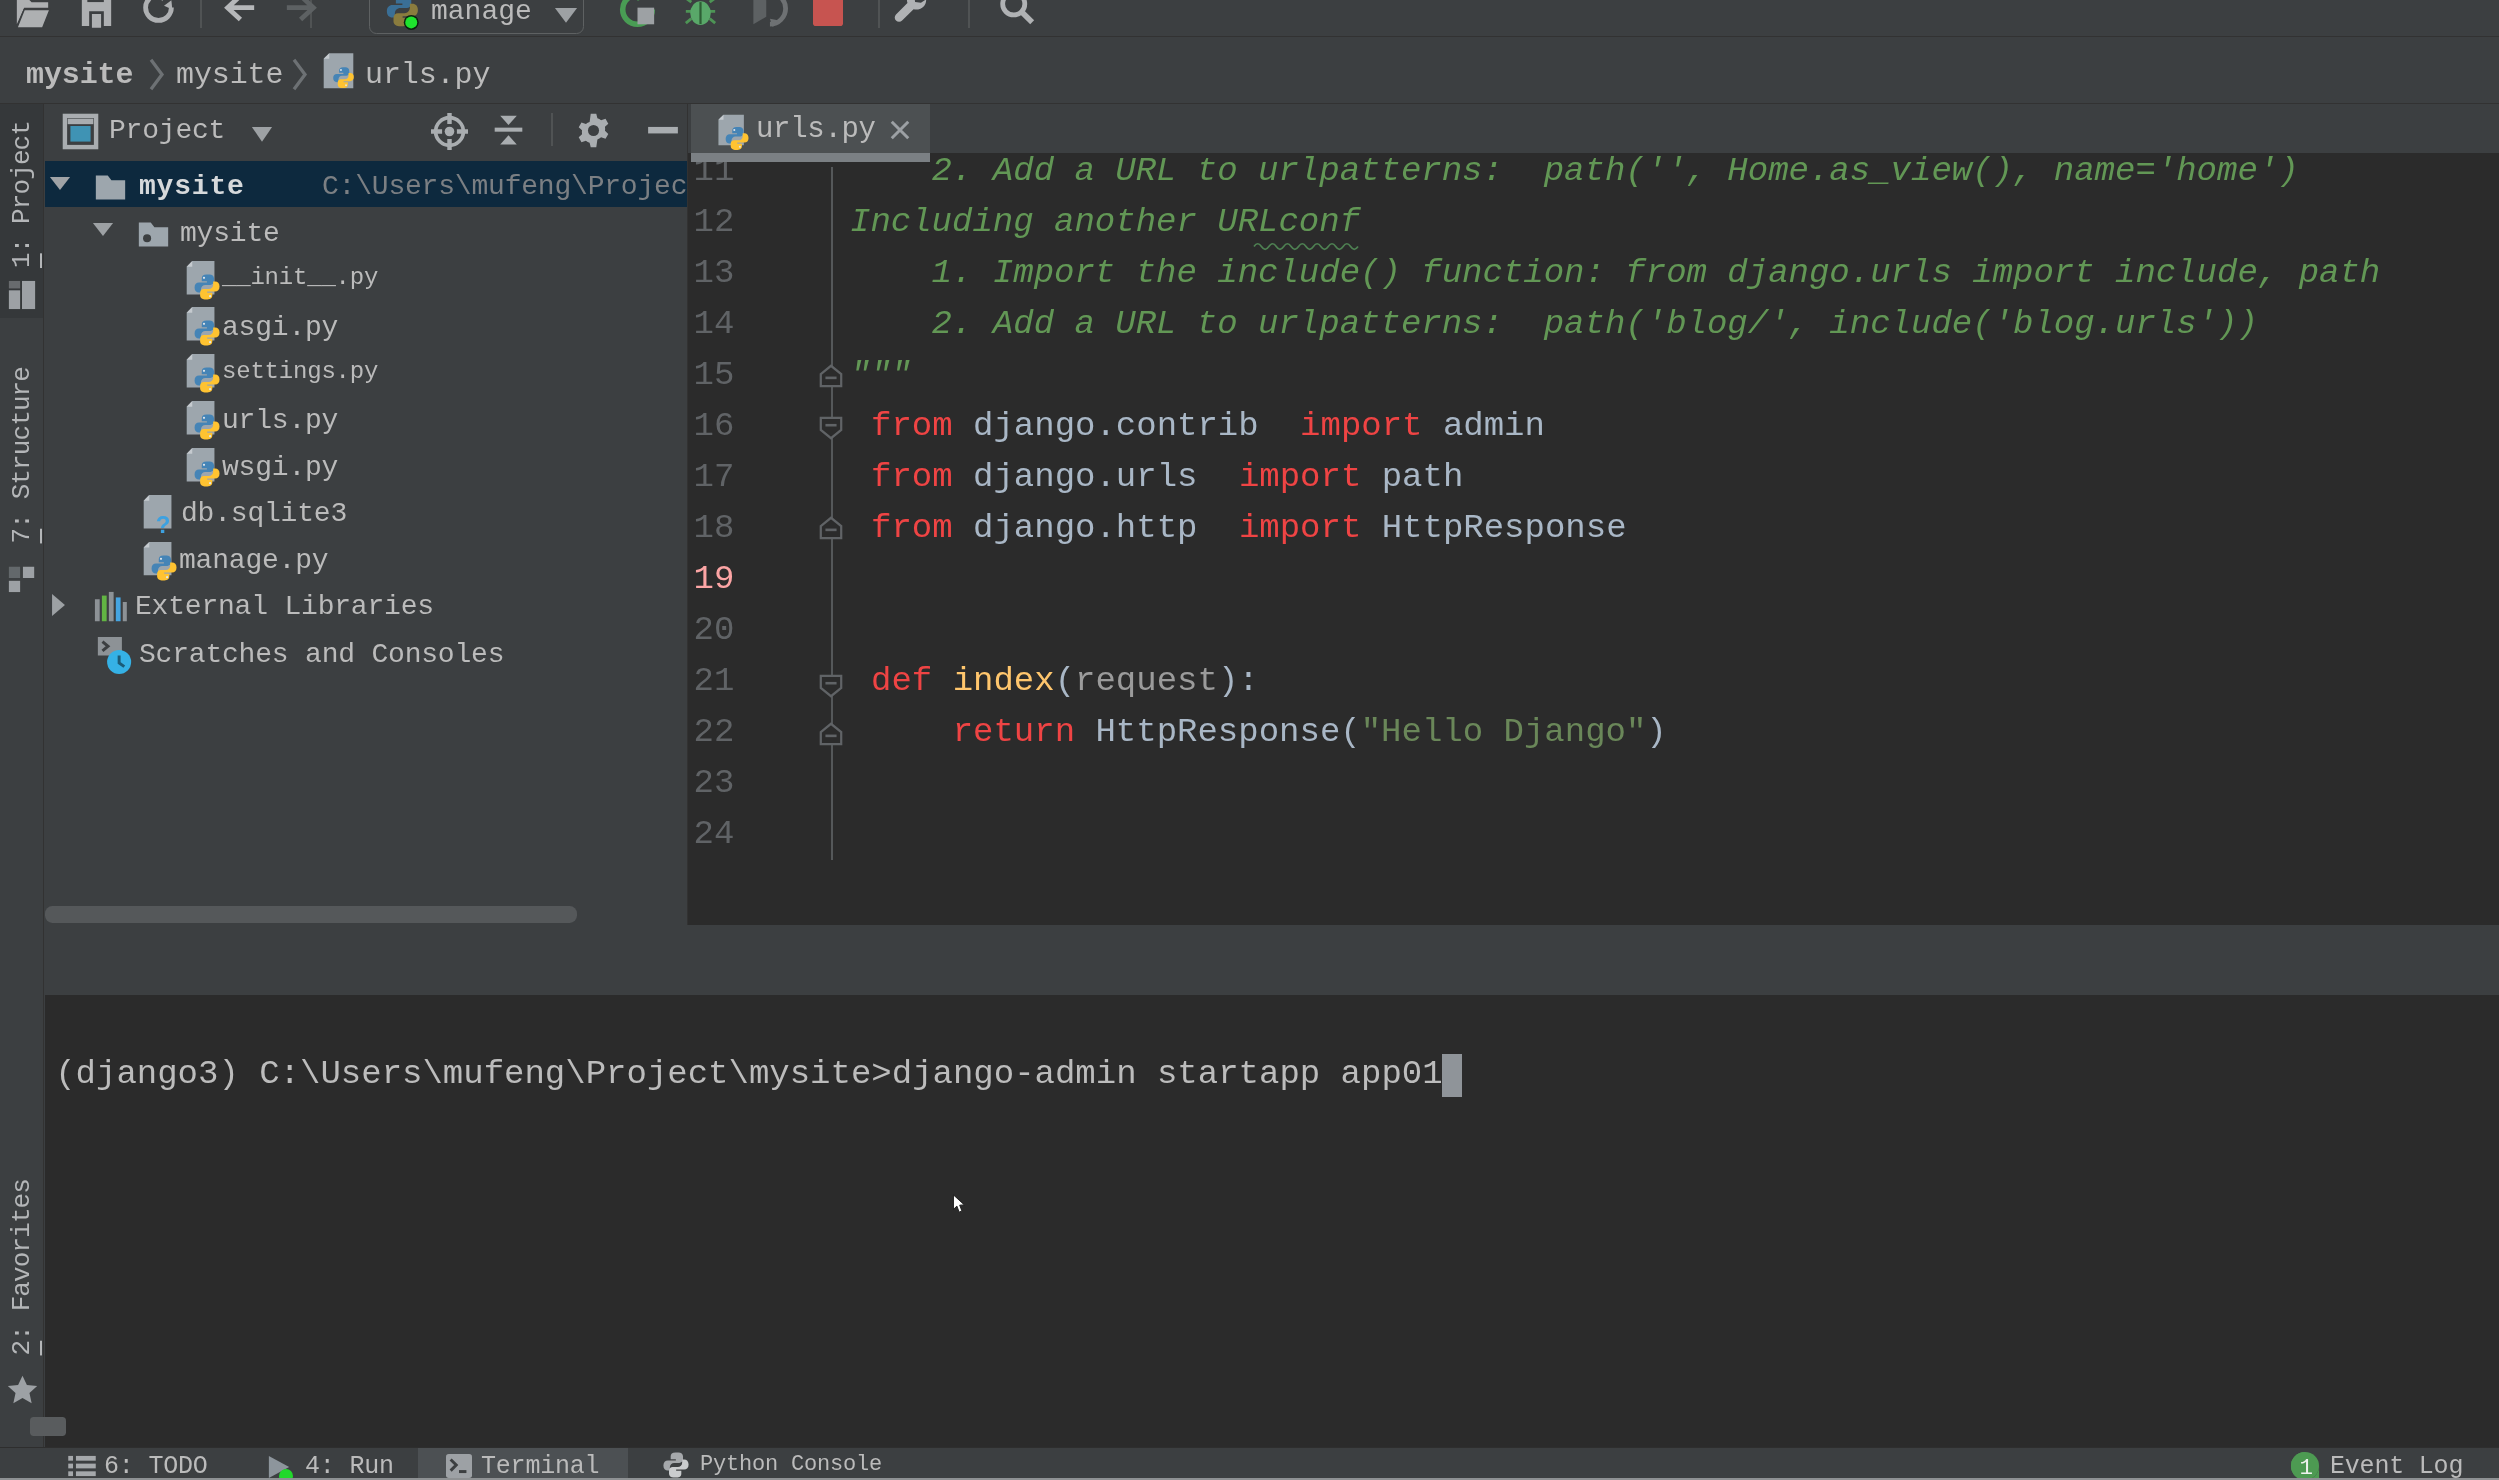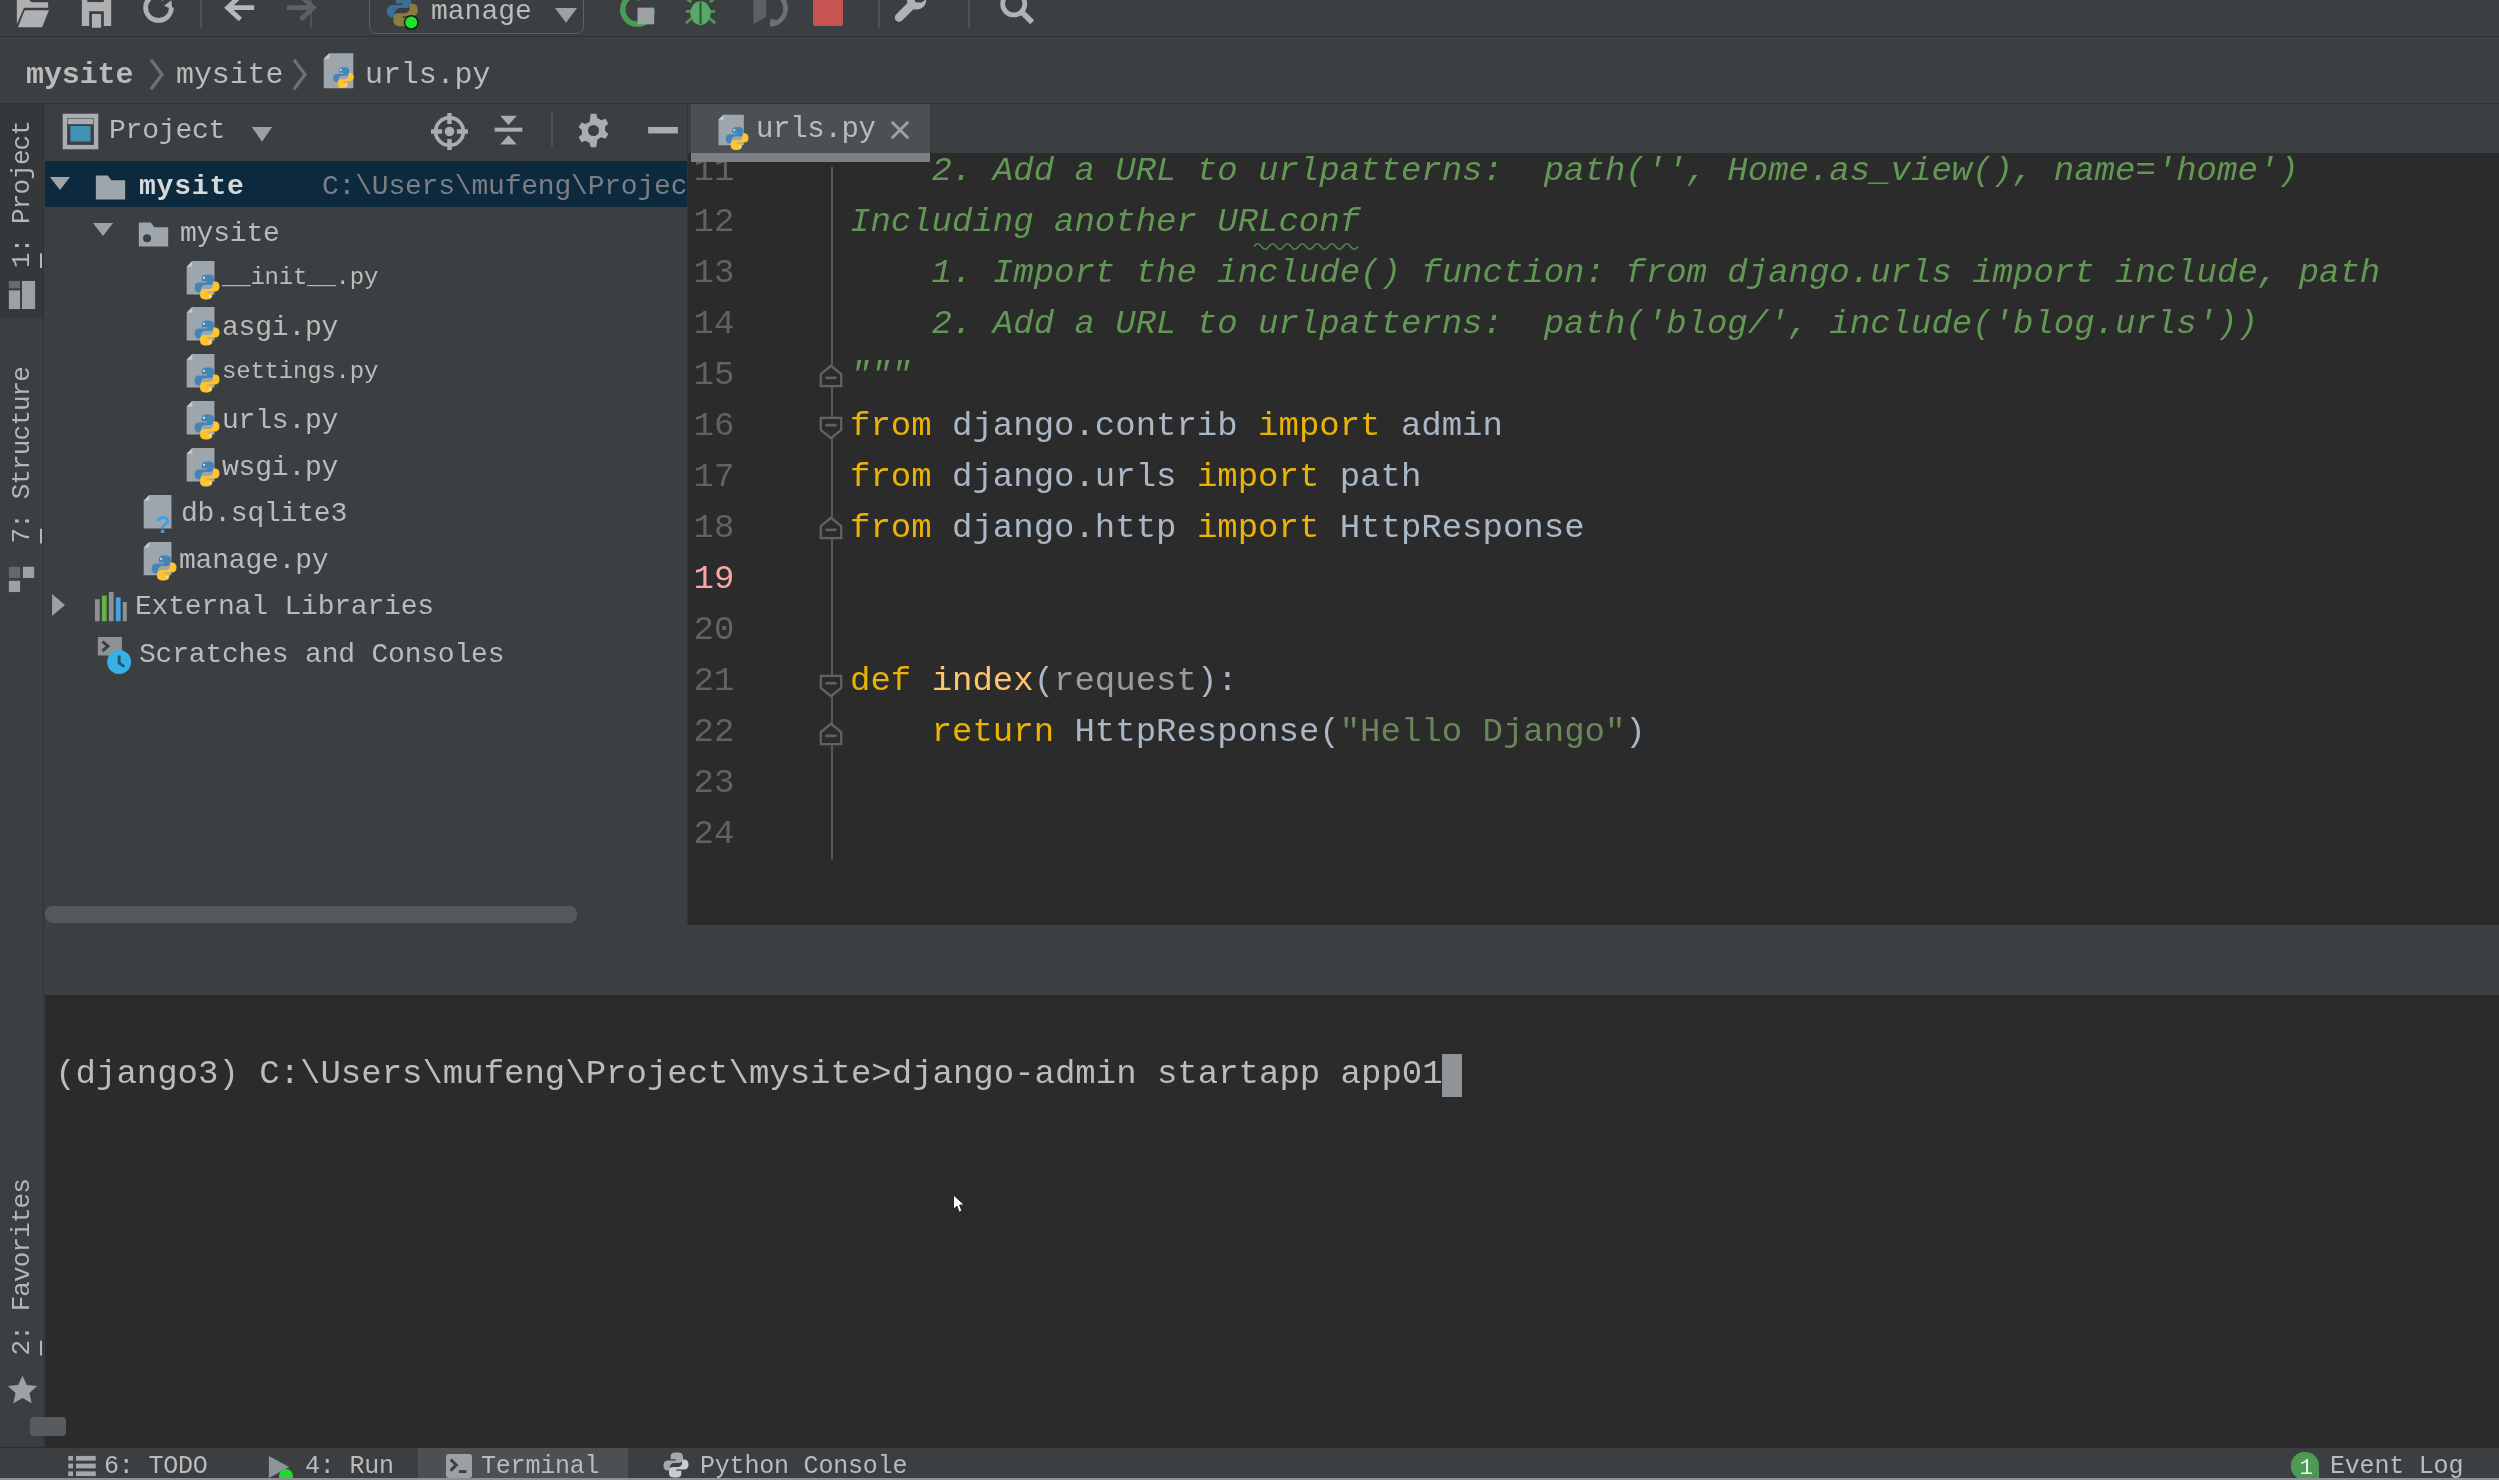--- a/index.html
+++ b/index.html
@@ -11,21 +11,21 @@
   
   .ui{position:absolute;color:#bbbbbb;white-space:pre;}
   
   #edclip{position:absolute;left:688px;top:104px;width:1812px;height:821px;
           background:#2b2b2b;overflow:hidden;}
   #gutter{position:absolute;left:0;top:42px;width:52px;font-size:34px;
           line-height:51px;color:#606366;text-align:center;white-space:pre;}
   #code{position:absolute;left:162px;top:42px;font-size:34px;line-height:51px;
         color:#a9b7c6;white-space:pre;}
   #code .d{color:#629755;font-style:italic;}
-  #code .k{color:#eab308;}
+  #code .k{color:#ef4444;margin-left:21px;}
   #code .s{color:#6a8759;}
   #code .f{color:#ffc66d;}
   #code .p{color:#9b9b9b;}
   .u{text-decoration:underline;text-underline-offset:4.6px;}
 </style>
 </head>
 <body>
 <div id="wrap">
 
   <svg width="0" height="0" style="position:absolute;">
@@ -346,21 +346,21 @@
     <div class="abs" style="left:1397px;top:59px;width:19.5px;height:43px;background:#8f9499;"></div>
   </div>
 
   <div class="abs" style="left:30px;top:1417px;width:36px;height:18.6px;background:#595c5e;border-radius:3.7px;"></div>
 
   <div class="abs" id="status" style="left:0;top:1447px;width:2500px;height:33px;background:#3c3f41;border-top:0.9px solid #2e2e2e;">
     <div class="abs" style="left:418px;top:0;width:210px;height:33px;background:#4c5053;"></div>
     <span class="ui" style="left:104px;top:3.7px;font-size:25px;letter-spacing:-0.2px;"><span class="u">6</span>: TODO</span>
     <span class="ui" style="left:305px;top:3.7px;font-size:25px;letter-spacing:-0.2px;"><span class="u">4</span>: Run</span>
     <span class="ui" style="left:481px;top:3.7px;font-size:25px;letter-spacing:-0.2px;">Terminal</span>
-    <span class="ui" style="left:700px;top:3.7px;font-size:25px;letter-spacing:-0.2px;">Python Console</span>
+    <span class="ui" style="left:700px;top:3.7px;font-size:22px;letter-spacing:-0.2px;">Python Console</span>
     <span class="ui" style="left:2330px;top:3.7px;font-size:25px;letter-spacing:-0.2px;">Event Log</span>
 
     <svg class="abs" style="left:68px;top:6.5px;" width="28" height="22" viewBox="0 0 15 12">
       <rect x="0" y="0.5" width="2.6" height="2.6" fill="#a5a8ab"></rect>
       <rect x="4.2" y="0.5" width="10.8" height="2.6" fill="#a5a8ab"></rect>
       <rect x="0" y="4.7" width="2.6" height="2.6" fill="#a5a8ab"></rect>
       <rect x="4.2" y="4.7" width="10.8" height="2.6" fill="#a5a8ab"></rect>
       <rect x="0" y="8.9" width="2.6" height="2.6" fill="#a5a8ab"></rect>
       <rect x="4.2" y="8.9" width="10.8" height="2.6" fill="#a5a8ab"></rect>
     </svg>

